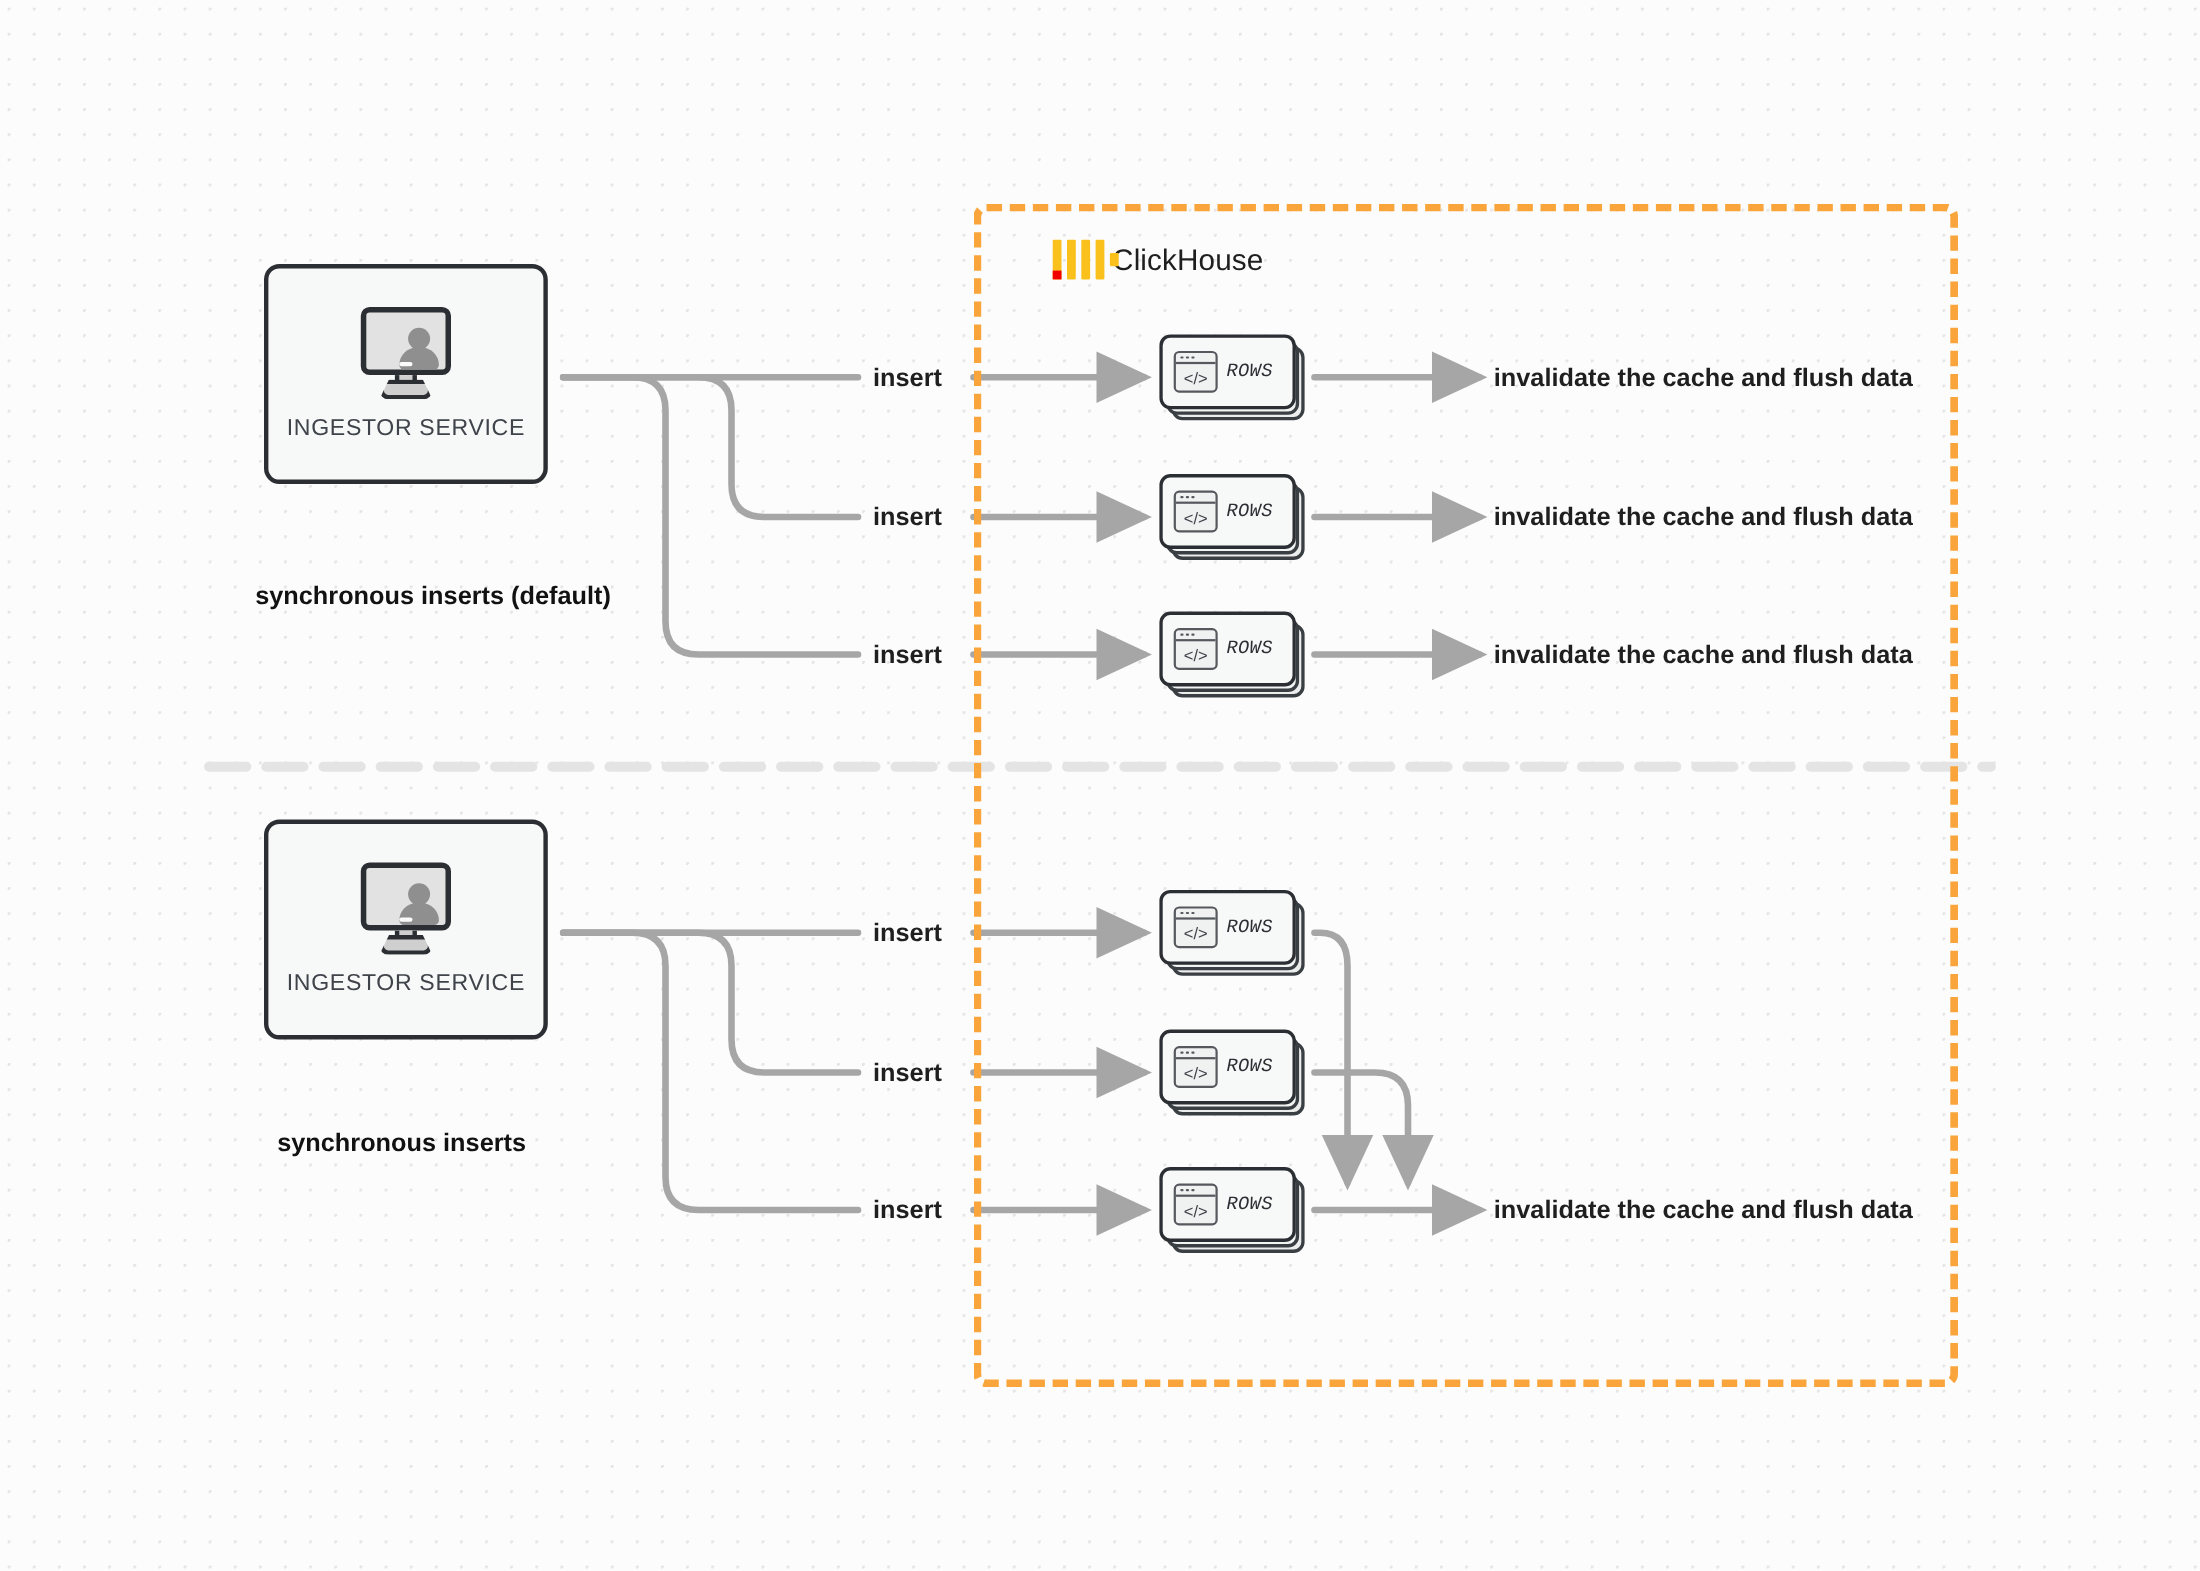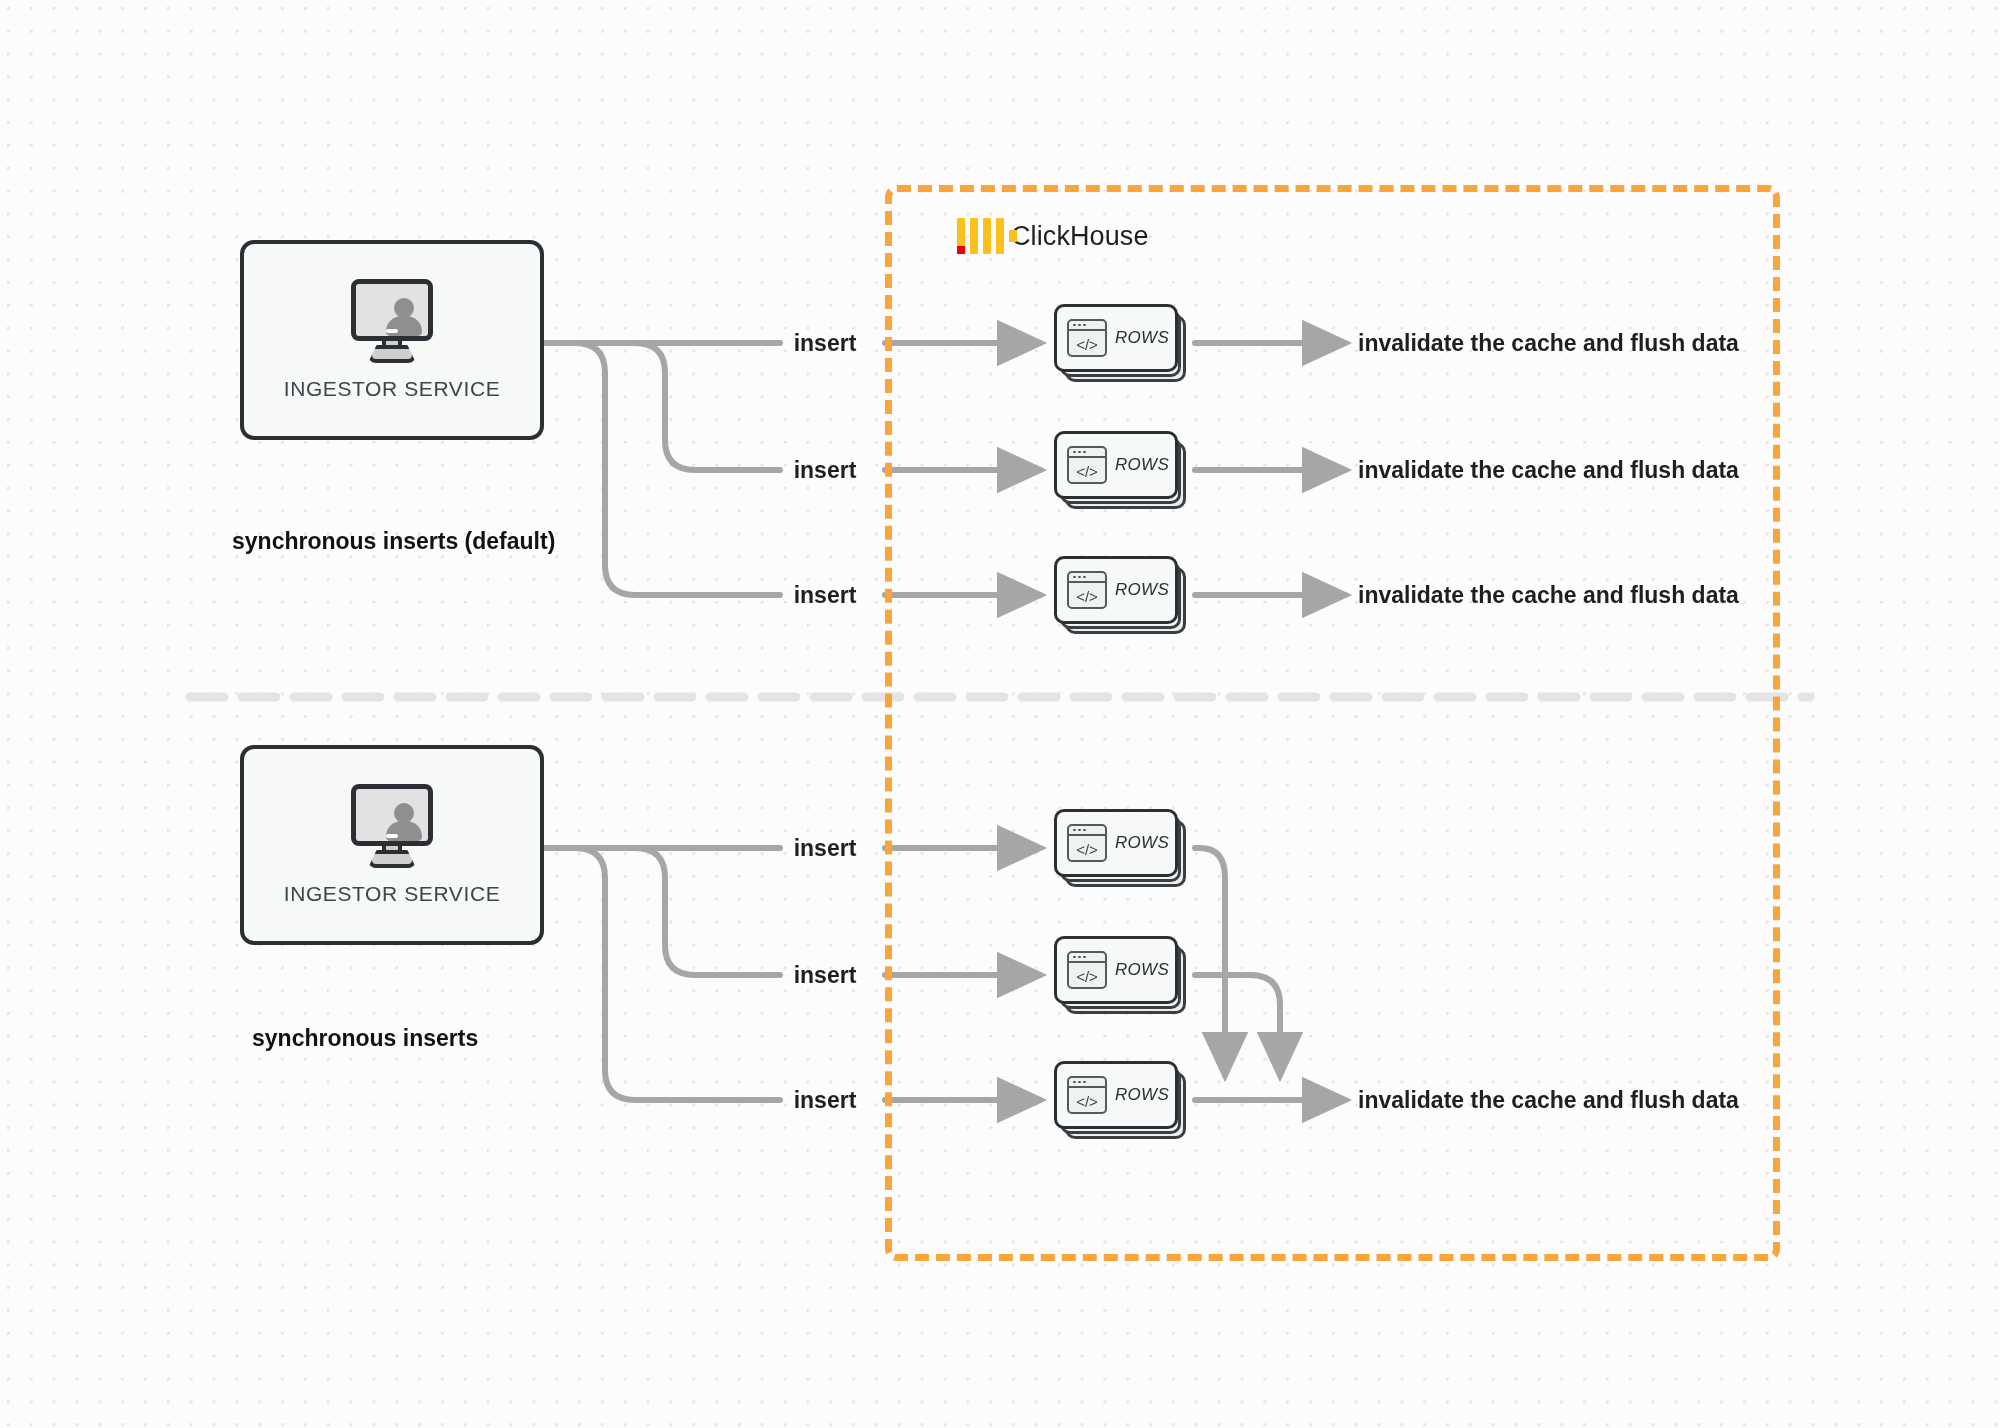--- a/index.html
+++ b/index.html
@@ -39,21 +39,21 @@
   .ch-bar.b2{left:13px;}
   .ch-bar.b3{left:26px;}
   .ch-bar.b4{left:39px;}
   .ch-sq{position:absolute;left:52px;bottom:12px;width:8px;height:12px;background:#fac11d;border-radius:1px;}
   .ch-red{position:absolute;left:0;bottom:0;width:8px;height:8px;background:#f00000;}
   .ch-name{font-size:27px;color:#1f1f1f;letter-spacing:.1px;white-space:nowrap;}
 
   
   .ingestor{
     position:absolute;
-    width:304px;height:200px;
+    width:258px;height:200px;
     background:#f7f8f8;
     border:4px solid #2b2f33;
     border-radius:14px;
     box-sizing:border-box;
     display:flex;flex-direction:column;align-items:center;justify-content:center;
   }
   .ingestor.sync{left:240px;top:240px;}
   .ingestor.async{left:240px;top:745px;}
   .monitor{position:relative;width:96px;height:86px;margin-bottom:12px;}
   .mon-screen{
@@ -88,21 +88,21 @@
   .rows-shadow1{position:absolute;left:6px;top:6px;width:121px;height:67px;background:#f2f3f3;border:3px solid #3a3f44;border-radius:10px;box-sizing:border-box;}
   .rows-front{
     position:absolute;left:0;top:0;width:124px;height:68px;
     background:#f7f8f8;border:3px solid #2b2f33;border-radius:10px;box-sizing:border-box;
     display:flex;align-items:center;gap:8px;padding-left:10px;
   }
   .code-icon{position:relative;width:40px;height:38px;background:#f0f1f1;border:2.5px solid #55595e;border-radius:5px;box-sizing:border-box;flex:0 0 auto;}
   .code-bar{position:absolute;left:0;top:0;width:100%;height:10px;border-bottom:2px solid #55595e;box-sizing:border-box;display:flex;align-items:center;gap:2.5px;padding-left:4px;}
   .code-bar i{width:2.6px;height:2.6px;border-radius:50%;background:#55595e;display:block;}
   .code-glyph{position:absolute;left:0;top:10px;width:100%;height:26px;display:flex;align-items:center;justify-content:center;font-size:15px;color:#3f444a;font-family:"Liberation Sans",sans-serif;}
-  .rows-label{font-size:17px;font-style:italic;color:#2b2f33;letter-spacing:.3px;}
+  .rows-label{font-size:17px;font-style:italic;color:#2b2f33;letter-spacing:.3px;font-family:Liberation Mono, monospace;}
 
   
   .flow-text{position:absolute;font-size:23px;color:#1f1f1f;white-space:nowrap;font-weight:bold;}
   .insert-lbl{transform:translate(-50%,-50%);}
   .out-lbl{transform:translateY(-50%);text-align:right;}
 </style>
 </head>
 <body>
 
 <div id="canvas">

